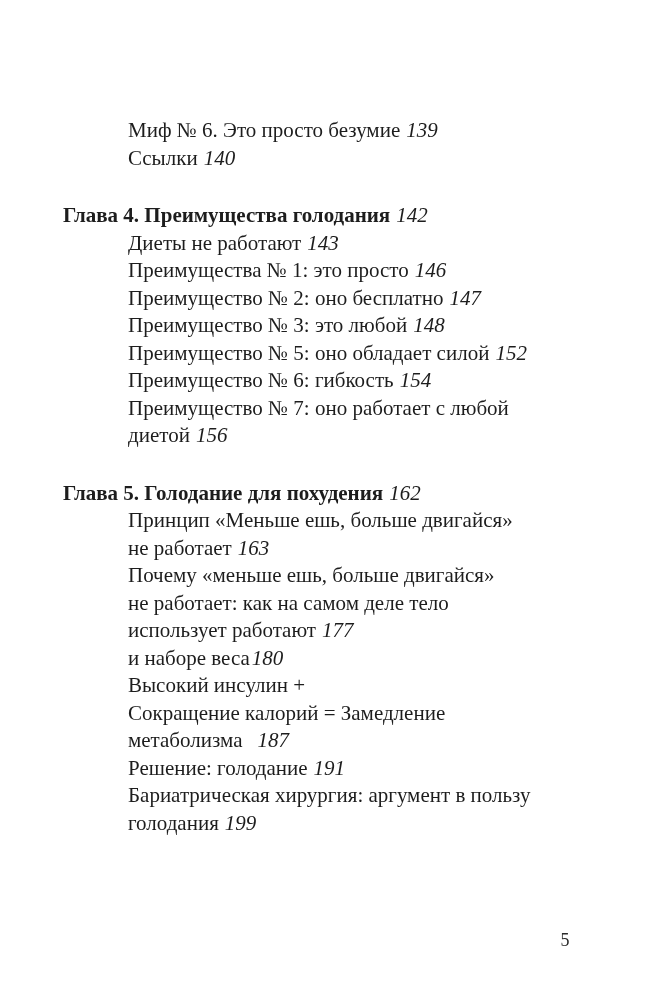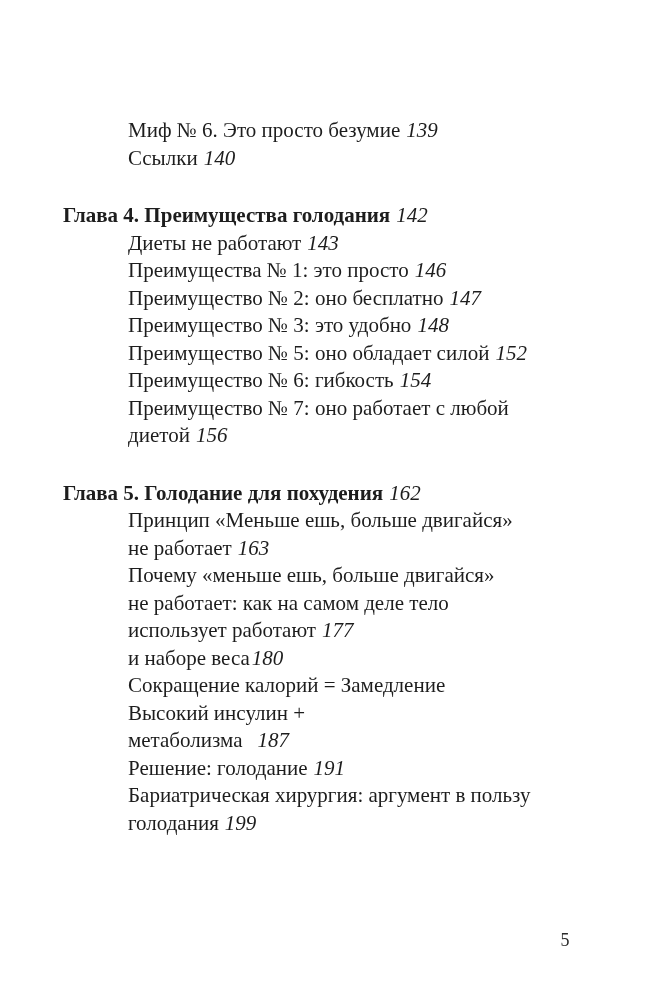--- a/index.html
+++ b/index.html
@@ -81,21 +81,21 @@
         <div class="entry">
           <div class="line"><span class="t">Диеты не работают</span><span class="pg">143</span></div>
         </div>
         <div class="entry">
           <div class="line"><span class="t">Преимущества № 1: это просто</span><span class="pg">146</span></div>
         </div>
         <div class="entry">
           <div class="line"><span class="t">Преимущество № 2: оно бесплатно</span><span class="pg">147</span></div>
         </div>
         <div class="entry">
-          <div class="line"><span class="t">Преимущество № 3: это удобно</span><span class="pg">148</span></div>
+          <div class="line"><span class="t">Преимущество № 3: это любой</span><span class="pg">148</span></div>
         </div>
         <div class="entry">
           <div class="line"><span class="t">Преимущество № 5: оно обладает силой</span><span class="pg">152</span></div>
         </div>
         <div class="entry">
           <div class="line"><span class="t">Преимущество № 6: гибкость</span><span class="pg">154</span></div>
         </div>
         <div class="entry">
           <div class="line"><span class="t">Преимущество № 7: оно работает с любой</span></div>
           <div class="line"><span class="t">диетой</span><span class="pg">156</span></div>
@@ -112,22 +112,22 @@
         </div>
         <div class="entry">
           <div class="line"><span class="t">Почему «меньше ешь, больше двигайся»</span></div>
           <div class="line"><span class="t">не работает: как на самом деле тело</span></div>
           <div class="line"><span class="t">использует работают</span><span class="pg">177</span></div>
         </div>
         <div class="entry">
           <div class="line"><span class="t">и наборе веса</span><span class="pg tight">180</span></div>
         </div>
         <div class="entry">
+          <div class="line"><span class="t">Высокий инсулин +</span></div>
           <div class="line"><span class="t">Сокращение калорий = Замедление</span></div>
-          <div class="line"><span class="t">Высокий инсулин +</span></div>
           <div class="line"><span class="t">метаболизма</span><span class="pg wide">187</span></div>
         </div>
         <div class="entry">
           <div class="line"><span class="t">Решение: голодание</span><span class="pg">191</span></div>
         </div>
         <div class="entry">
           <div class="line"><span class="t">Бариатрическая хирургия: аргумент в пользу</span></div>
           <div class="line"><span class="t">голодания</span><span class="pg">199</span></div>
         </div>
       </div>

